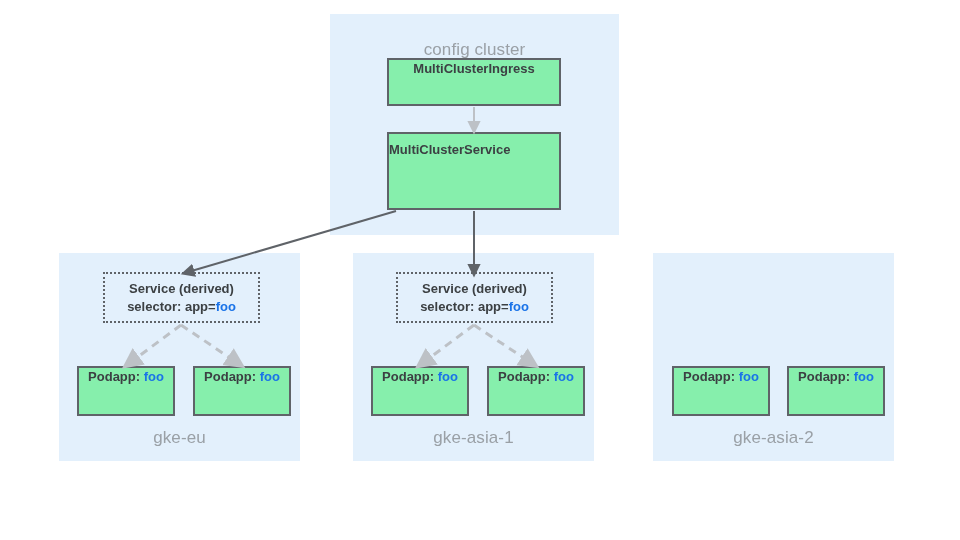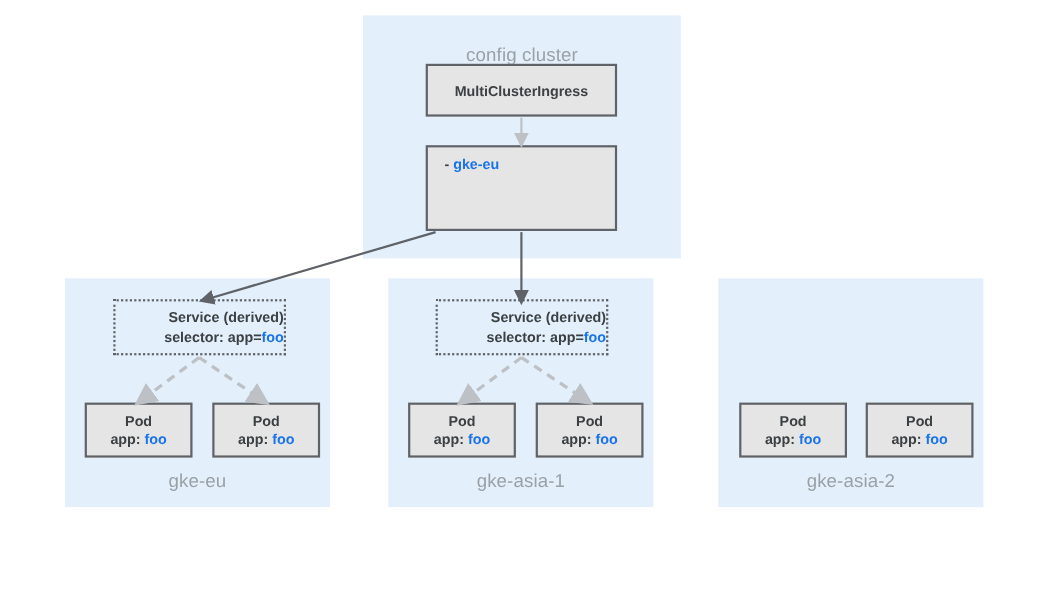--- a/index.html
+++ b/index.html
@@ -30,24 +30,23 @@
     color: #9aa0a6;
     font-size: 17px;
     font-weight: 400;
     letter-spacing: 0.1px;
     white-space: nowrap;
   }
   
   .box {
     position: absolute;
     box-sizing: border-box;
-    background: #e5e5e5;
+    background: #86efac;
     border: 2px solid #5f6368;
     display: flex;
-    flex-direction: column;
     justify-content: center;
     color: #3c4043;
     font-size: 13px;
     font-weight: bold;
     line-height: 17px;
   }
   .box .line { text-align: center; white-space: nowrap; }
   .box .line.left { text-align: left; padding-left: 9px; }
   .box .line.item { text-align: left; padding-left: 15px; }
   .blue { color: #1a73e8; }
@@ -57,21 +56,21 @@
     background: transparent;
     border: 2px dotted #5f6368;
     display: flex;
     flex-direction: column;
     justify-content: center;
     color: #3c4043;
     font-size: 13px;
     font-weight: bold;
     line-height: 18px;
   }
-  .svc-box .line { text-align: right; white-space: nowrap; }
+  .svc-box .line { text-align: center; white-space: nowrap; }
   
   #arrows {
     position: absolute;
     left: 0; top: 0;
     width: 960px; height: 540px;
     pointer-events: none;
   }
 </style>
 </head>
 <body>
@@ -80,24 +79,21 @@
 
   <div class="panel" style="left:330px; top:14px; width:289px; height:221px;">
     <div class="panel-title" style="top:26px;">config cluster</div>
   </div>
 
   <div class="box" style="left:387px; top:58px; width:174px; height:48px;">
     <div class="line">MultiClusterIngress</div>
   </div>
 
   <div class="box" style="left:387px; top:132px; width:174px; height:78px; justify-content:flex-start; padding-top:7px;">
-    <div class="line item">
-      <span>-</span>
-      <span class="blue">gke-eu</span>
-    </div>
+    <div class="line">MultiClusterService</div>
   </div>
 
   <div class="panel" style="left:59px; top:253px; width:241px; height:208px;">
     <div class="panel-title" style="top:175px;">gke-eu</div>
   </div>
 
   <div class="svc-box" style="left:103px; top:272px; width:157px; height:51px;">
     <div class="line">Service (derived)</div>
     <div class="line">
       <span>selector: app=</span><span class="blue">foo</span>

